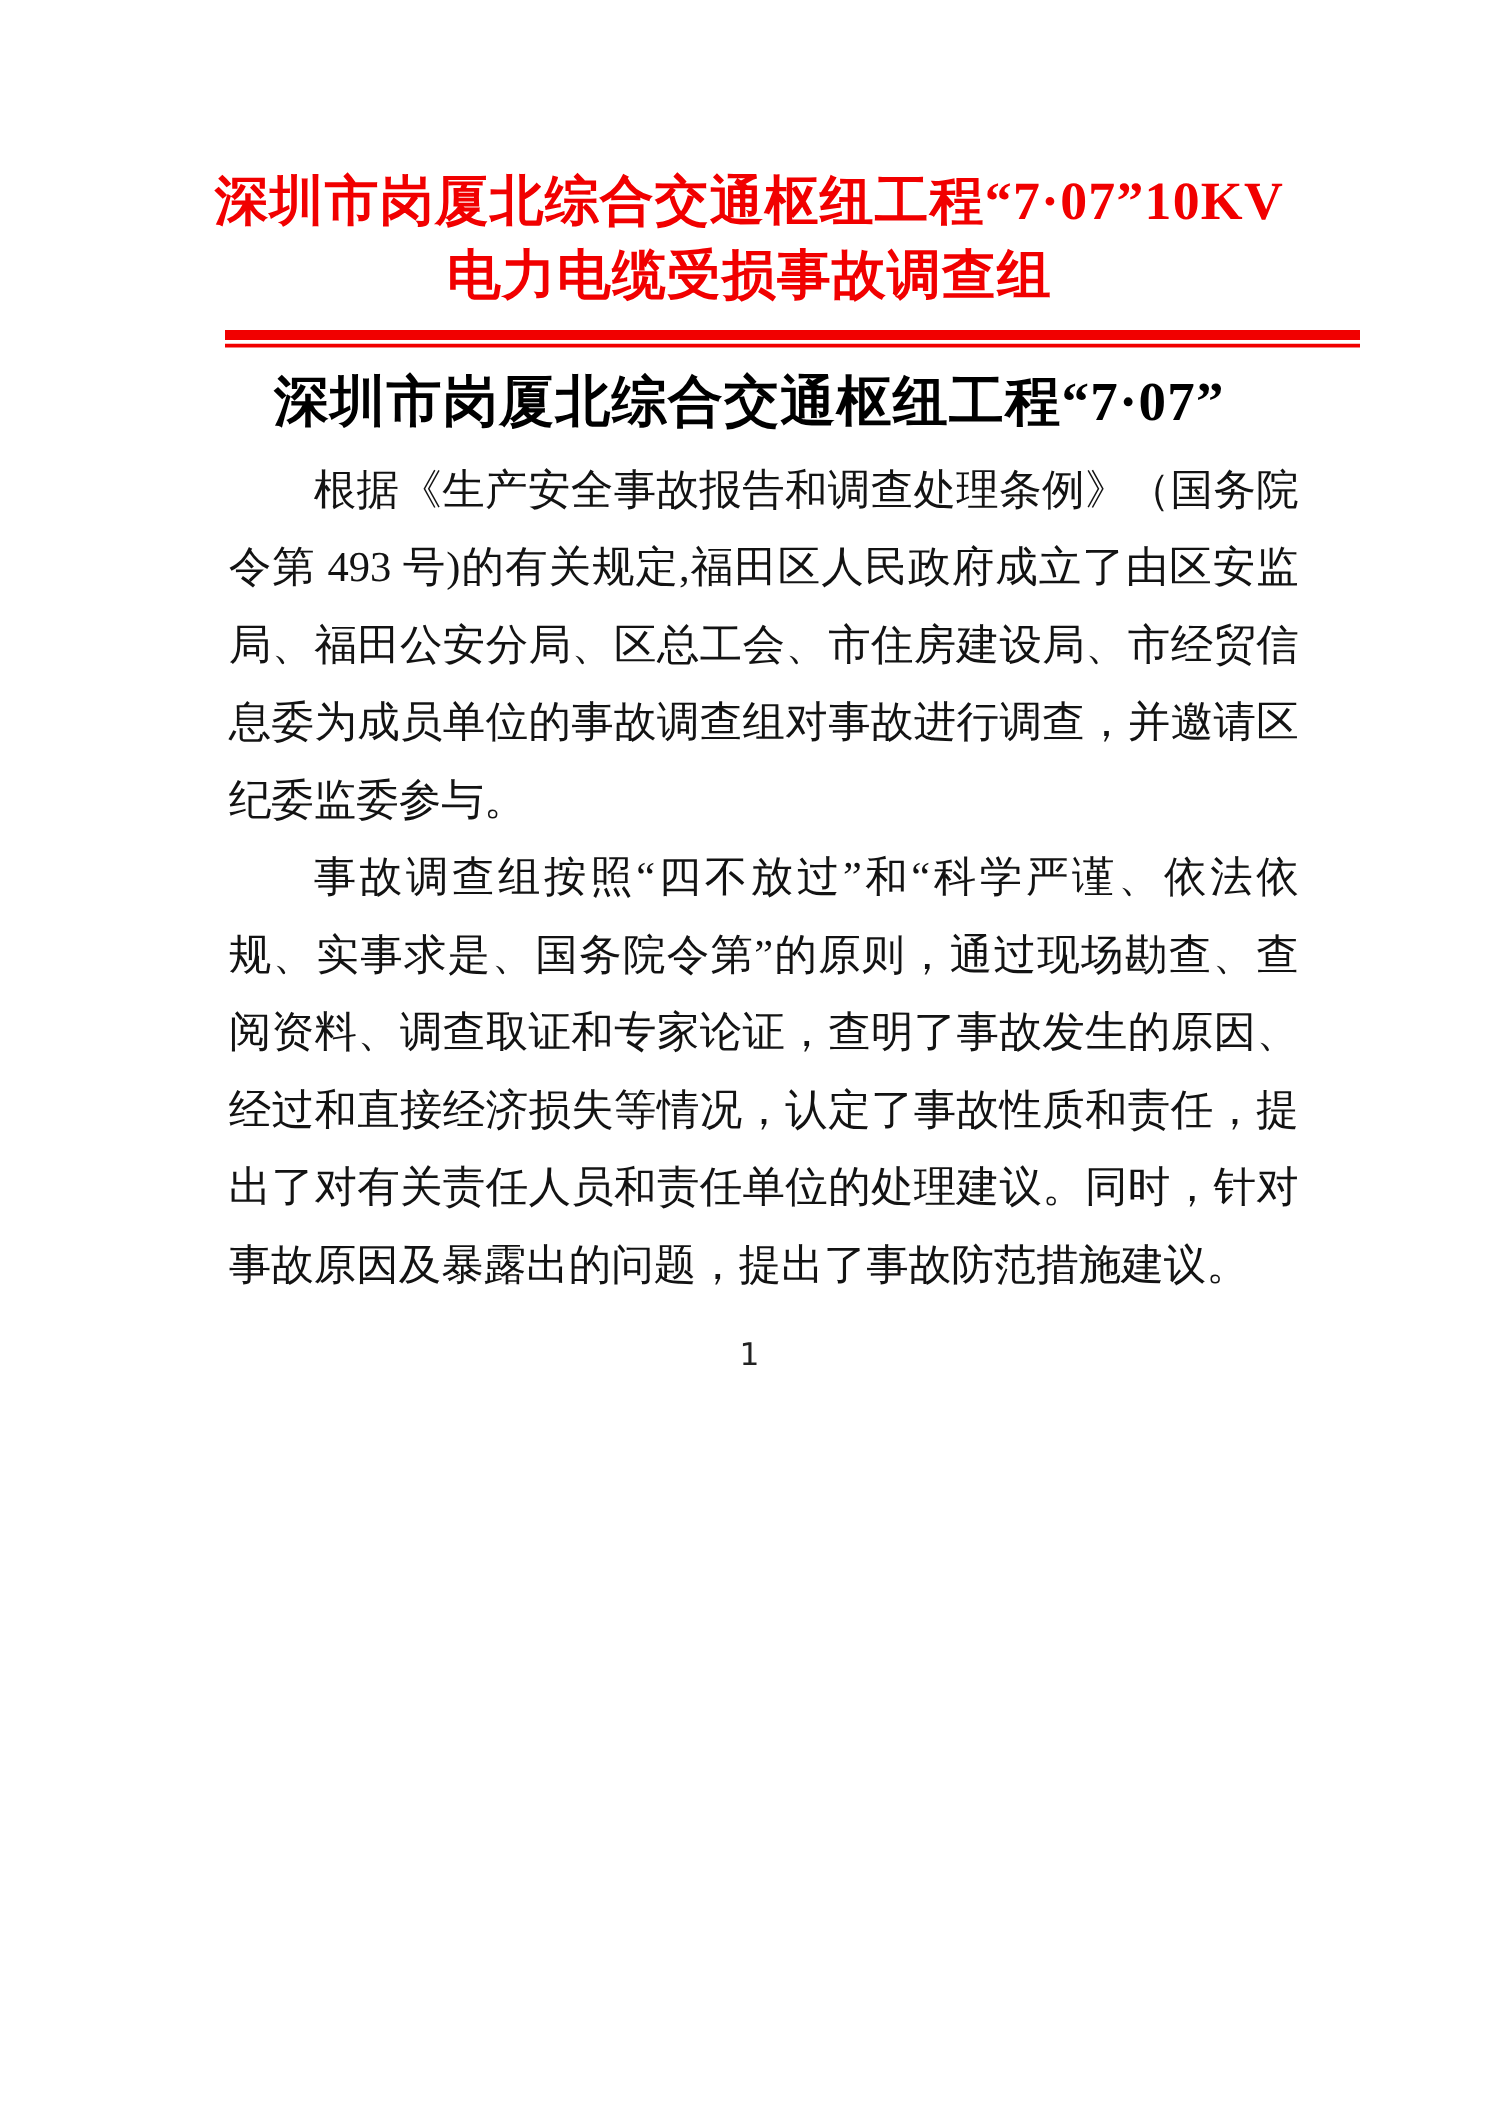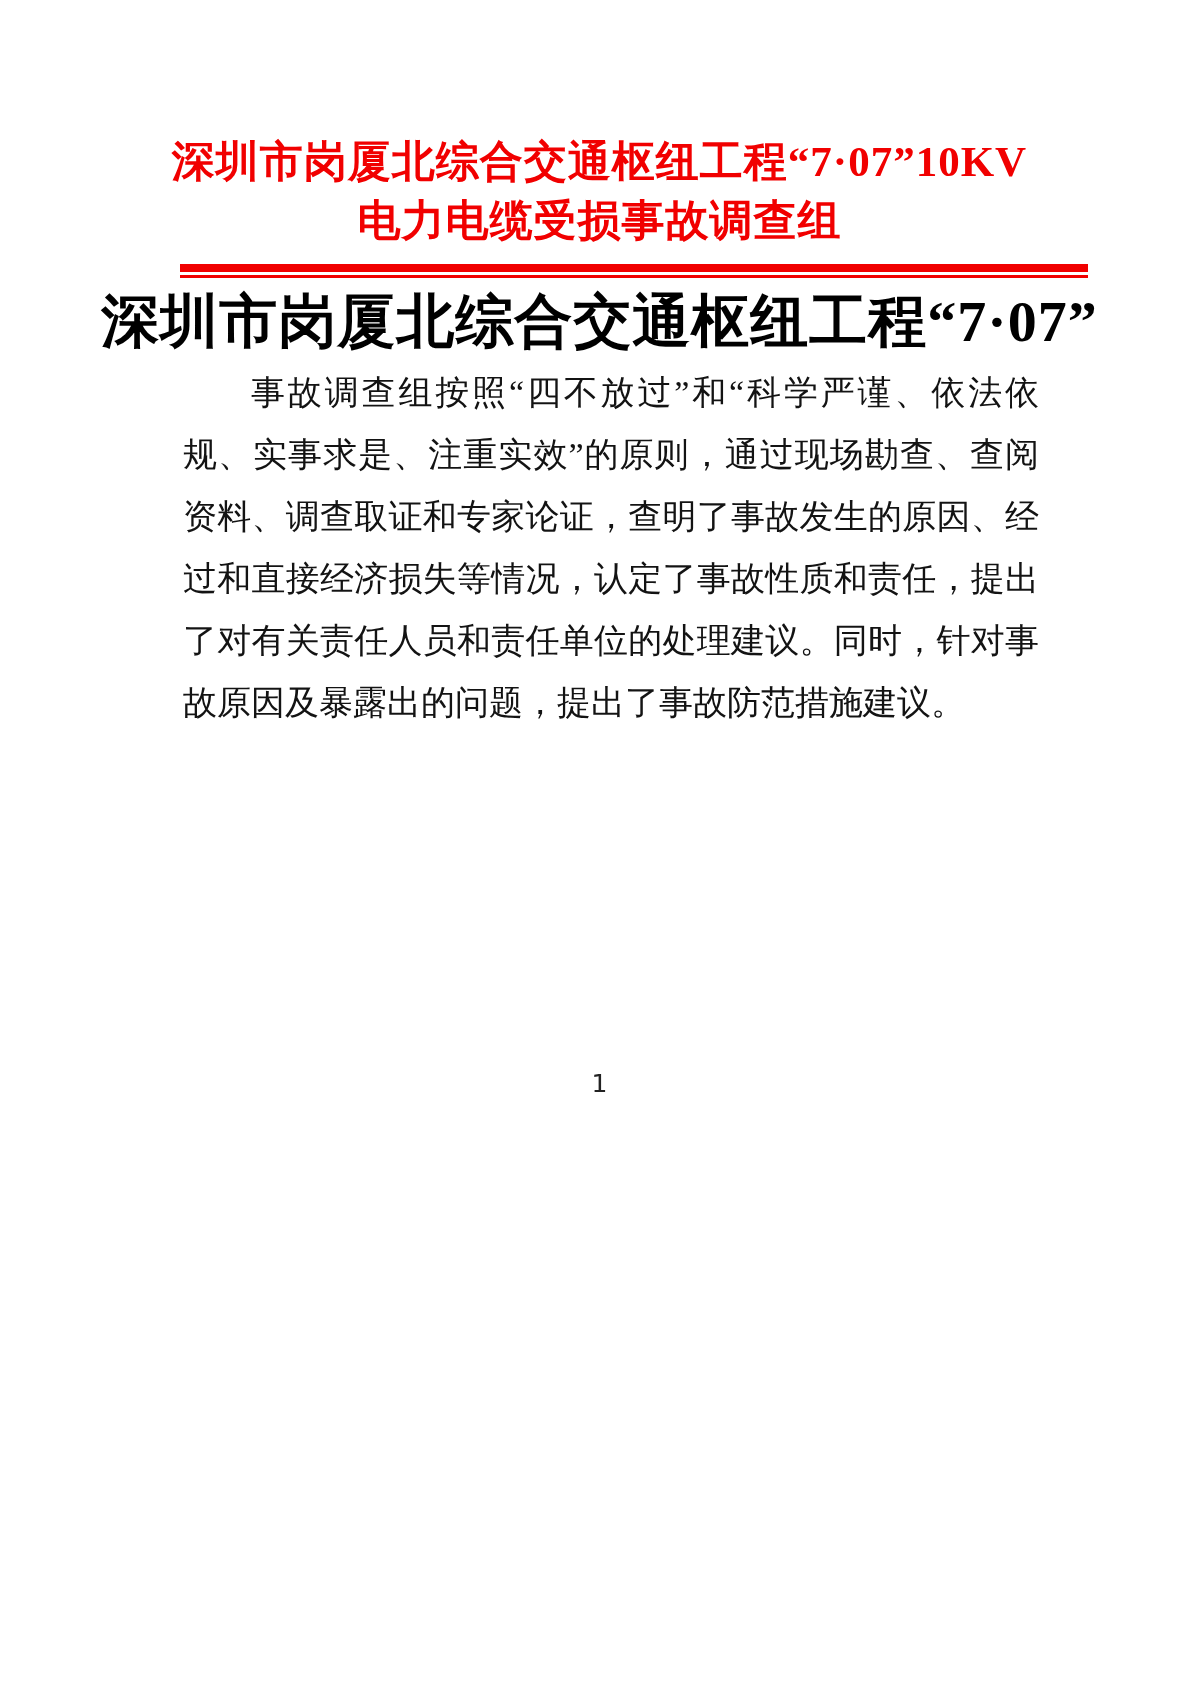--- a/index.html
+++ b/index.html
@@ -41,21 +41,21 @@
     border-bottom: 3px solid var(--red);
   }
   
   .report-title {
     margin-top: 16px;
   }
   .report-title-line {
     text-align: center;
     color: #000000;
     font-weight: bold;
-    font-size: 58px;
+    font-size: 44px;
     line-height: 56px;
     letter-spacing: 1px;
   }
   
   .body-text {
     margin-left: 183px;
     margin-top: 12px;
     width: 856px;
     font-size: 34px;
     line-height: 62px;
@@ -89,18 +89,19 @@
     <div class="letterhead-line">深圳市岗厦北综合交通枢纽工程“7·07”10KV</div>
     <div class="letterhead-line">电力电缆受损事故调查组</div>
     <div class="double-rule"></div>
   </div>
 
   <div class="report-title">
     <div class="report-title-line">深圳市岗厦北综合交通枢纽工程“7·07”</div>
   </div>
 
   <div class="body-text">
-    <p>事故调查组按照“四不放过”和“科学严谨、依法依规、实事求是、注重实效”的原则，通过现场勘查、查阅资料、调查取证和专家论证，查明了事故发生的原因、经过和直接经济损失等情况，认定了事故性质和责任，提出了对有关责任人员和责任单位的处理建议。同时，针对事故原因及暴露出的问题，提出了事故防范措施建议。</p>
+    <p>根据《生产安全事故报告和调查处理条例》（国务院令第 493 号)的有关规定,福田区人民政府成立了由区安监局、福田公安分局、区总工会、市住房建设局、市经贸信息委为成员单位的事故调查组对事故进行调查，并邀请区纪委监委参与。</p>
+    <p>事故调查组按照“四不放过”和“科学严谨、依法依规、实事求是、国务院令第”的原则，通过现场勘查、查阅资料、调查取证和专家论证，查明了事故发生的原因、经过和直接经济损失等情况，认定了事故性质和责任，提出了对有关责任人员和责任单位的处理建议。同时，针对事故原因及暴露出的问题，提出了事故防范措施建议。</p>
   </div>
 
   <div class="page-number">1</div>
 
 </div>
 
 </body></html>

